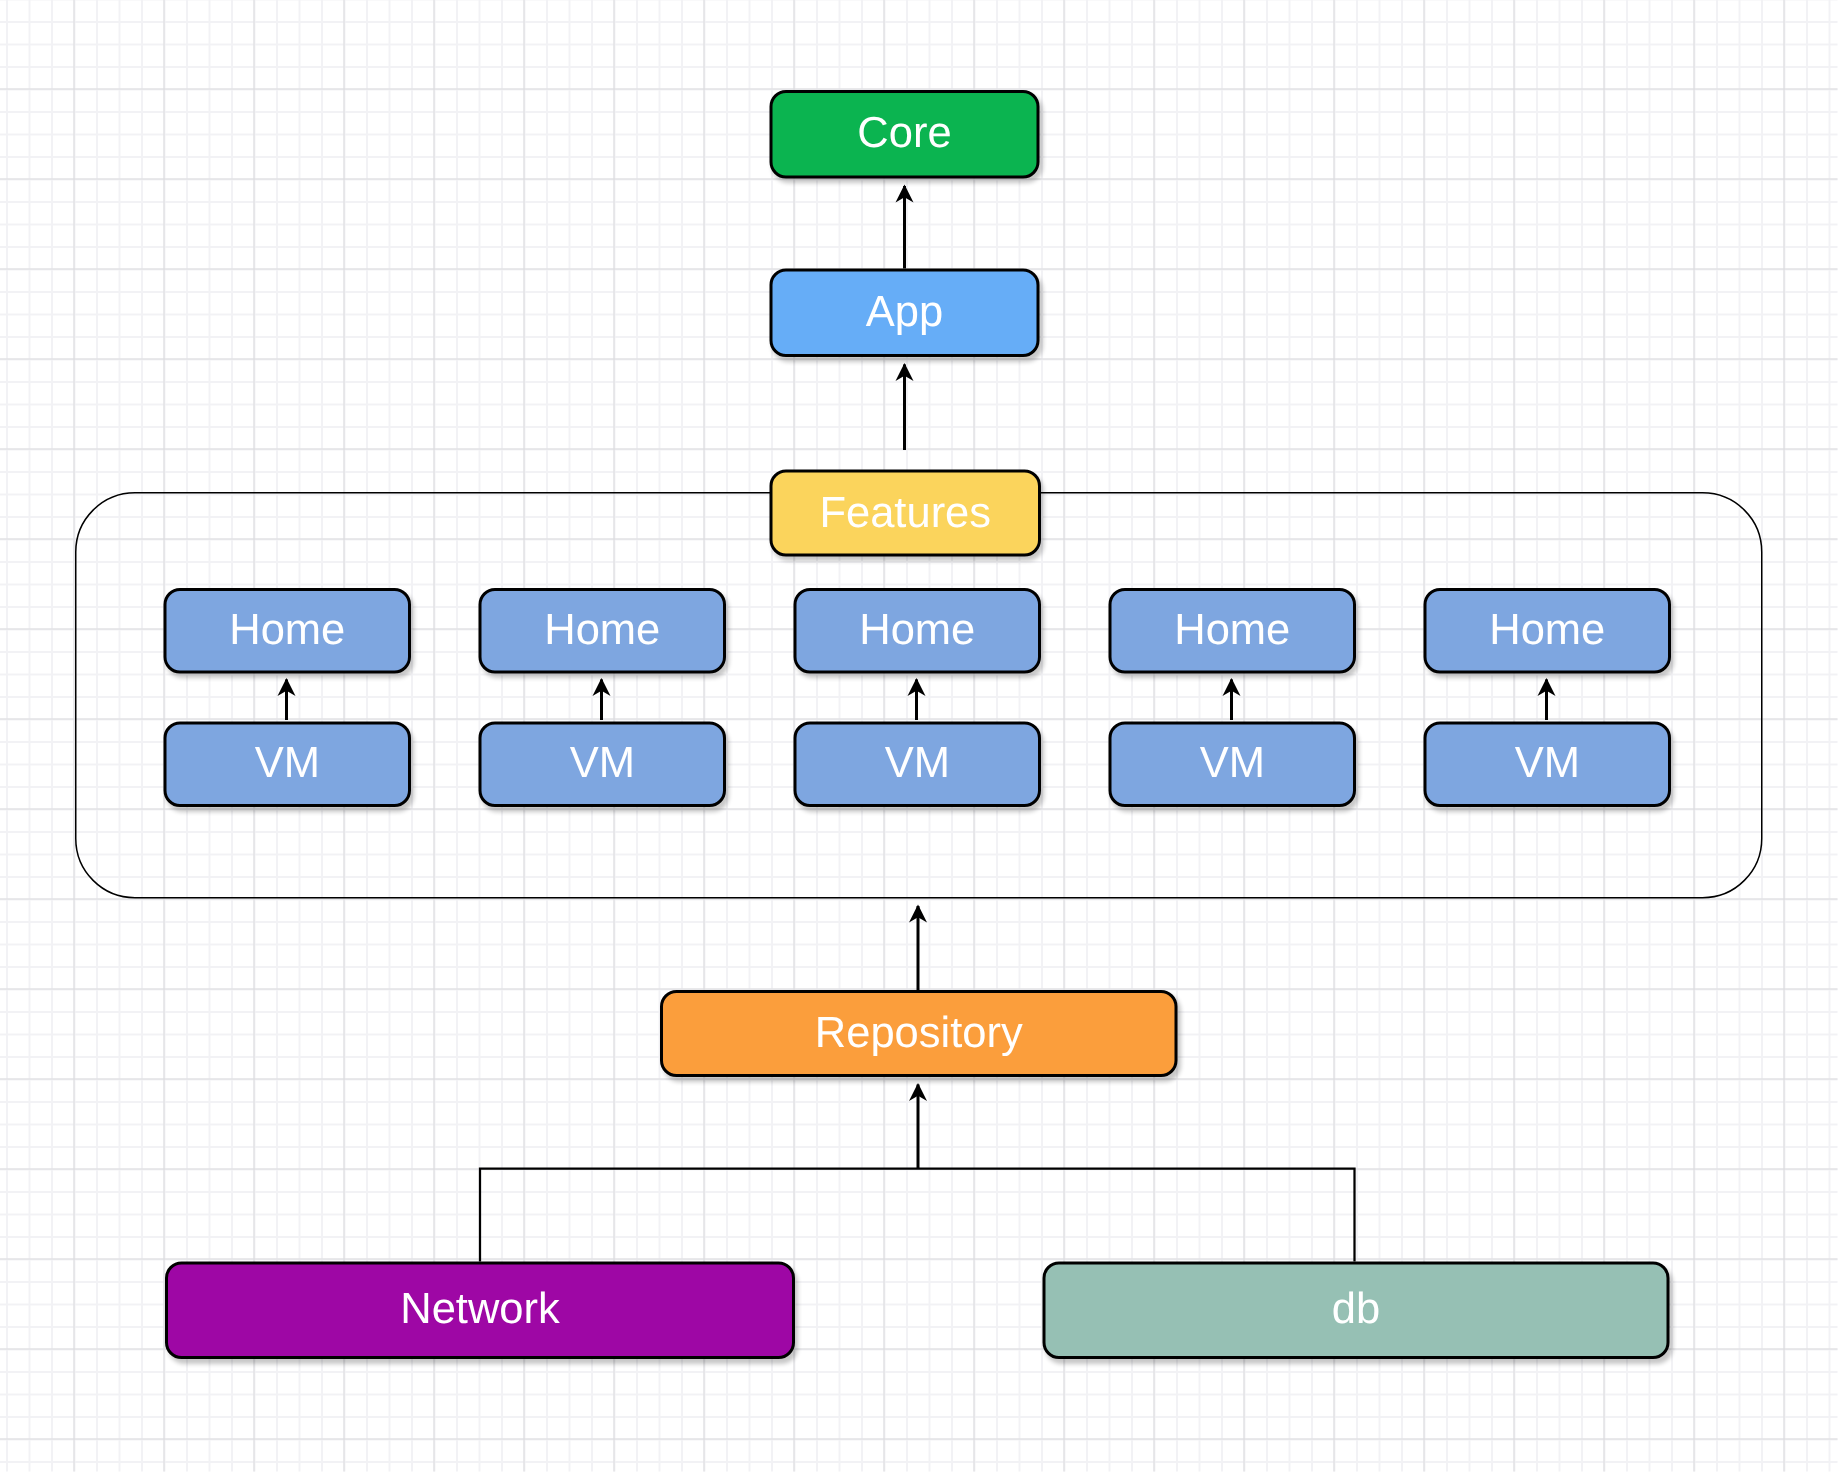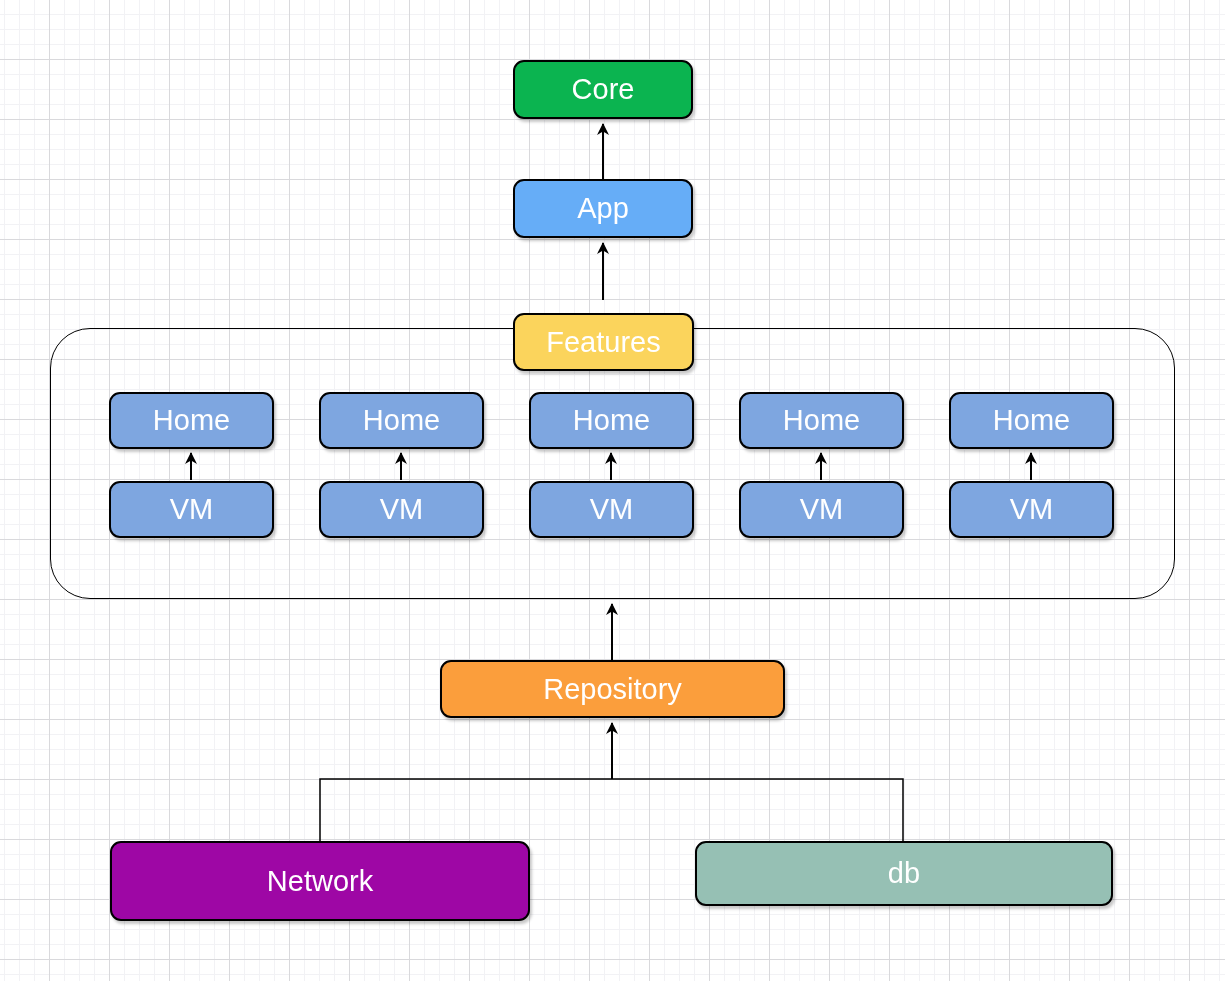--- a/index.html
+++ b/index.html
@@ -125,21 +125,21 @@
     <span>Home</span>
   </div>
   <div class="node" style="left: 949px; top: 481px; width: 165px; height: 57px; background-color: rgb(126, 166, 224);">
     <span>VM</span>
   </div>
 
   <div class="node" style="left: 440px; top: 660px; width: 345px; height: 58px; background-color: rgb(251, 158, 60); text-align: center;">
     <span>Repository</span>
   </div>
 
-  <div class="node" style="left: 110px; top: 841px; width: 420px; height: 80px; background-color: rgb(158, 7, 165);">
+  <div class="node" style="left: 110px; top: 841px; width: 420px; height: 65px; background-color: rgb(158, 7, 165);">
     <span>Network</span>
   </div>
 
   <div class="node" style="left: 695px; top: 841px; width: 418px; height: 65px; background-color: rgb(150, 192, 180); text-align: right;">
     <span>db</span>
   </div>
 
 </div>
 
 </body></html>

